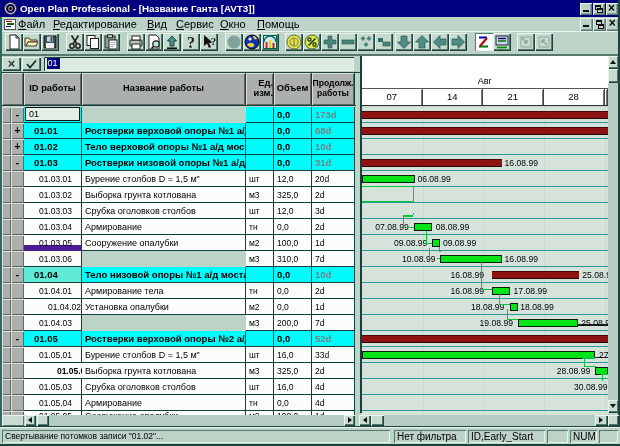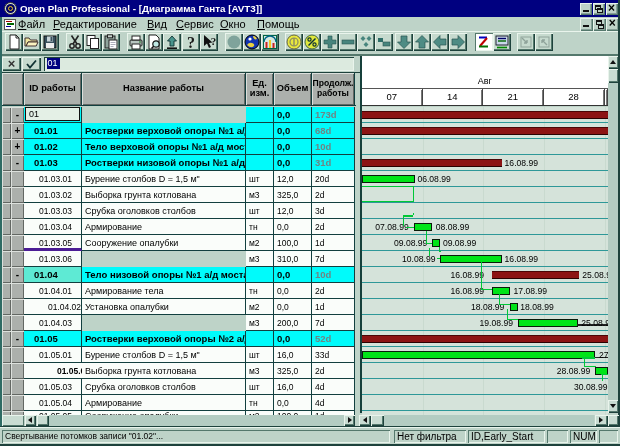--- a/index.html
+++ b/index.html
@@ -4,21 +4,21 @@
 html,body{width:620px;height:446px;overflow:hidden}
 body{font-family:"Liberation Sans",sans-serif;background:#BED3C8;position:relative}
 div{position:absolute}
 .bev2{box-shadow:inset 1px 1px 0 #E9F4EC, inset -1px -1px 0 #54786C, inset -2px -2px 0 rgba(30,66,60,.35)}
 svg{position:absolute}
 </style></head><body>
 <div class="" style="position:absolute;left:0px;top:0px;width:620px;height:17px;background:#000080;"></div>
 <div class="" style="position:absolute;left:4px;top:2px;width:13px;height:13px;background:#D8E0D8;border-radius:7px;border:1px solid #303030;"></div>
 <div class="" style="position:absolute;left:6px;top:4px;width:9px;height:9px;background:#000060;border-radius:5px;"></div>
 <div class="" style="position:absolute;left:8px;top:6px;width:5px;height:5px;border-radius:3px;border:1px solid #F0C020;"></div>
-<div class="" style="position:absolute;left:20px;top:1px;width:420px;height:15px;color:#fff;font-size:9.8px;font-weight:bold;line-height:15px;white-space:nowrap;">Open Plan Professional - [Диаграмма Ганта [AVT3]]</div>
+<div class="" style="position:absolute;left:20px;top:1px;width:420px;height:15px;color:#fff;font-size:9.8px;font-weight:bold;line-height:15px;white-space:nowrap;">Open Plan Professional - [Название Ганта [AVT3]]</div>
 <div class="" style="position:absolute;left:580px;top:3px;width:12px;height:12px;background:#BED3C8;"></div>
 <div class="bev2" style="position:absolute;left:580px;top:3px;width:12px;height:12px;text-align:center;color:#000;font-size:9px;line-height:10px;font-weight:bold"></div>
 <div class="" style="position:absolute;left:583px;top:10px;width:6px;height:2px;background:#111;"></div>
 <div class="" style="position:absolute;left:592.5px;top:3px;width:12px;height:12px;background:#BED3C8;"></div>
 <div class="bev2" style="position:absolute;left:592.5px;top:3px;width:12px;height:12px;text-align:center;color:#000;font-size:9px;line-height:10px;font-weight:bold"></div>
 <div class="" style="position:absolute;left:595px;top:5px;width:6px;height:5px;border:1px solid #111;border-top-width:2px;background:transparent;"></div>
 <div class="" style="position:absolute;left:597px;top:8px;width:6px;height:5px;border:1px solid #111;border-top-width:2px;background:#BED3C8;"></div>
 <div class="" style="position:absolute;left:605.5px;top:3px;width:12px;height:12px;background:#BED3C8;"></div>
 <div class="bev2" style="position:absolute;left:605.5px;top:3px;width:12px;height:12px;text-align:center;color:#000;font-size:12px;line-height:10px;font-weight:bold"><b>×</b></div>
 <div class="" style="position:absolute;left:0px;top:17px;width:620px;height:14px;background:#BED3C8;"></div>
@@ -228,21 +228,21 @@
     <svg width="19" height="14" viewBox="0 0 19 14" style="left:0;top:0">
       <path d="M5 7 L8 10.5 L14 3.5" fill="none" stroke="#133" stroke-width="1.8"></path>
     </svg>
   </div>
 <div class="" style="position:absolute;left:44px;top:56.5px;width:310px;height:14px;background:#DCEADF;box-shadow:inset 1px 1px 0 #1E423C, inset -1px -1px 0 #E9F4EC;"></div>
 <div class="" style="position:absolute;left:46.5px;top:58px;width:13px;height:11px;background:#000080;color:#fff;font-size:9px;line-height:11px;padding-left:1px;">01</div>
 <div class="" style="position:absolute;left:0px;top:72px;width:620px;height:1px;background:#1E423C;"></div>
 <div class="" style="position:absolute;left:2px;top:73px;width:22px;height:31.5px;background:#ACB0AC;box-shadow:inset 1px 1px 0 #DCE0DC, inset -1px -1px 0 #636763;border-right:1px solid #123F3F;text-align:center;font-size:9.3px;font-weight:bold;color:#000;line-height:31.5px;"></div>
 <div class="" style="position:absolute;left:24px;top:73px;width:58px;height:31.5px;background:#ACB0AC;box-shadow:inset 1px 1px 0 #DCE0DC, inset -1px -1px 0 #636763;border-right:1px solid #123F3F;text-align:center;font-size:9.3px;font-weight:bold;color:#000;line-height:31.5px;">ID работы</div>
 <div class="" style="position:absolute;left:82px;top:73px;width:164px;height:31.5px;background:#ACB0AC;box-shadow:inset 1px 1px 0 #DCE0DC, inset -1px -1px 0 #636763;border-right:1px solid #123F3F;text-align:center;font-size:9.3px;font-weight:bold;color:#000;line-height:31.5px;">Название работы</div>
-<div class="" style="position:absolute;left:246px;top:73px;width:28px;height:31.5px;background:#ACB0AC;box-shadow:inset 1px 1px 0 #DCE0DC, inset -1px -1px 0 #636763;border-right:1px solid #123F3F;text-align:center;font-size:9.3px;font-weight:bold;color:#000;line-height:10px;padding-top:4.5px;">Ед.<br>изм.</div>
+<div class="" style="position:absolute;left:246px;top:73px;width:28px;height:31.5px;background:#ACB0AC;box-shadow:inset 1px 1px 0 #DCE0DC, inset -1px -1px 0 #636763;border-right:1px solid #123F3F;text-align:right;font-size:9.3px;font-weight:bold;color:#000;line-height:10px;padding-top:4.5px;">Ед.<br>изм.</div>
 <div class="" style="position:absolute;left:274px;top:73px;width:38px;height:31.5px;background:#ACB0AC;box-shadow:inset 1px 1px 0 #DCE0DC, inset -1px -1px 0 #636763;border-right:1px solid #123F3F;text-align:center;font-size:9.3px;font-weight:bold;color:#000;line-height:31.5px;">Объем</div>
 <div class="" style="position:absolute;left:312px;top:73px;width:43px;height:31.5px;background:#ACB0AC;box-shadow:inset 1px 1px 0 #DCE0DC, inset -1px -1px 0 #636763;border-right:1px solid #123F3F;text-align:center;font-size:8.6px;font-weight:bold;color:#000;line-height:10px;padding-top:4.5px;">Продолж.<br>работы</div>
 <div class="" style="position:absolute;left:0px;top:104.5px;width:356px;height:1.5px;background:#123F3F;"></div>
 <div class="" style="position:absolute;left:0px;top:17px;width:2px;height:429px;background:#2F6B64;"></div>
 <div style="position:absolute;left:0px;top:106.0px;width:358px;height:308.5px;overflow:hidden">
     <div style="position:absolute;left:2px;top:0.5px;width:9px;height:16.0px;background:#ACB0AC;box-shadow:inset 1px 1px 0 #DCE0DC, inset -1px -1px 0 #636763;"></div>
     <div style="position:absolute;left:11px;top:0.5px;width:13px;height:16.0px;background:#ACB0AC;box-shadow:inset 1px 1px 0 #DCE0DC, inset -1px -1px 0 #636763;text-align:center;font-size:10px;font-weight:bold;color:#000;line-height:16.0px;">-</div>
     <div style="position:absolute;left:24px;top:0.5px;width:58px;height:16.0px;background:#00FBFB;border-bottom:1px solid #123F3F;border-right:1px solid #123F3F;"></div>
     <div style="position:absolute;left:25px;top:1.0px;width:55px;height:13.5px;background:#E4F0E6;border:1.5px solid #111;font-size:9px;color:#000;line-height:12.0px;padding-left:3px;">01</div>
     <div style="position:absolute;left:246px;top:0.5px;width:28px;height:16.0px;background:#00FBFB;border-bottom:1px solid #123F3F;border-right:1px solid #123F3F;font-size:8.5px;color:#000;line-height:16.0px;padding-left:3px;"></div>
@@ -292,21 +292,21 @@
     <div style="position:absolute;left:312px;top:96.5px;width:43px;height:16.0px;background:#FAFDFA;border-bottom:1px solid #123F3F;border-right:1.5px solid #123F3F;font-size:8.5px;font-weight:normal;color:#000;line-height:16.0px;padding-left:3px;">3d</div>
     <div style="position:absolute;left:2px;top:112.5px;width:9px;height:16.0px;background:#ACB0AC;box-shadow:inset 1px 1px 0 #DCE0DC, inset -1px -1px 0 #636763;"></div>
     <div style="position:absolute;left:11px;top:112.5px;width:13px;height:16.0px;background:#ACB0AC;box-shadow:inset 1px 1px 0 #DCE0DC, inset -1px -1px 0 #636763;text-align:center;font-size:10px;font-weight:bold;color:#000;line-height:16.0px;"></div>
     <div style="position:absolute;left:24px;top:112.5px;width:58px;height:16.0px;background:#FAFDFA;border-bottom:1px solid #123F3F;border-right:1px solid #123F3F;font-size:8.5px;font-weight:normal;color:#000;line-height:16.0px;text-align:right;padding-right:9px;">01.03.04</div>
     <div style="position:absolute;left:82px;top:112.5px;width:164px;height:16.0px;background:#FAFDFA;border-bottom:1px solid #123F3F;border-right:1px solid #123F3F;font-size:9px;font-weight:normal;color:#000;line-height:16.0px;padding-left:3px;white-space:nowrap;overflow:hidden;">Армирование</div>
     <div style="position:absolute;left:246px;top:112.5px;width:28px;height:16.0px;background:#FAFDFA;border-bottom:1px solid #123F3F;border-right:1px solid #123F3F;font-size:8.5px;color:#000;line-height:16.0px;padding-left:3px;">тн</div>
     <div style="position:absolute;left:274px;top:112.5px;width:38px;height:16.0px;background:#FAFDFA;border-bottom:1px solid #123F3F;border-right:1px solid #123F3F;font-size:8.5px;font-weight:normal;color:#000;line-height:16.0px;padding-left:3px;">0,0</div>
     <div style="position:absolute;left:312px;top:112.5px;width:43px;height:16.0px;background:#FAFDFA;border-bottom:1px solid #123F3F;border-right:1.5px solid #123F3F;font-size:8.5px;font-weight:normal;color:#000;line-height:16.0px;padding-left:3px;">2d</div>
     <div style="position:absolute;left:2px;top:128.5px;width:9px;height:16.0px;background:#ACB0AC;box-shadow:inset 1px 1px 0 #DCE0DC, inset -1px -1px 0 #636763;"></div>
     <div style="position:absolute;left:11px;top:128.5px;width:13px;height:16.0px;background:#ACB0AC;box-shadow:inset 1px 1px 0 #DCE0DC, inset -1px -1px 0 #636763;text-align:center;font-size:10px;font-weight:bold;color:#000;line-height:16.0px;"></div>
-    <div style="position:absolute;left:24px;top:128.5px;width:58px;height:16.0px;background:#FAFDFA;border-bottom:3px solid #4c1d95;border-right:1px solid #123F3F;font-size:8.5px;font-weight:normal;color:#000;line-height:16.0px;text-align:right;padding-right:9px;">01.03.05</div>
+    <div style="position:absolute;left:24px;top:128.5px;width:58px;height:16.0px;background:#FAFDFA;border-bottom:6px solid #4c1d95;border-right:1px solid #123F3F;font-size:8.5px;font-weight:normal;color:#000;line-height:16.0px;text-align:right;padding-right:9px;">01.03.05</div>
     <div style="position:absolute;left:82px;top:128.5px;width:164px;height:16.0px;background:#FAFDFA;border-bottom:1px solid #123F3F;border-right:1px solid #123F3F;font-size:9px;font-weight:normal;color:#000;line-height:16.0px;padding-left:3px;white-space:nowrap;overflow:hidden;">Сооружение опалубки</div>
     <div style="position:absolute;left:246px;top:128.5px;width:28px;height:16.0px;background:#FAFDFA;border-bottom:1px solid #123F3F;border-right:1px solid #123F3F;font-size:8.5px;color:#000;line-height:16.0px;padding-left:3px;">м2</div>
     <div style="position:absolute;left:274px;top:128.5px;width:38px;height:16.0px;background:#FAFDFA;border-bottom:1px solid #123F3F;border-right:1px solid #123F3F;font-size:8.5px;font-weight:normal;color:#000;line-height:16.0px;padding-left:3px;">100,0</div>
     <div style="position:absolute;left:312px;top:128.5px;width:43px;height:16.0px;background:#FAFDFA;border-bottom:1px solid #123F3F;border-right:1.5px solid #123F3F;font-size:8.5px;font-weight:normal;color:#000;line-height:16.0px;padding-left:3px;">1d</div>
     <div style="position:absolute;left:2px;top:144.5px;width:9px;height:16.0px;background:#ACB0AC;box-shadow:inset 1px 1px 0 #DCE0DC, inset -1px -1px 0 #636763;"></div>
     <div style="position:absolute;left:11px;top:144.5px;width:13px;height:16.0px;background:#ACB0AC;box-shadow:inset 1px 1px 0 #DCE0DC, inset -1px -1px 0 #636763;text-align:center;font-size:10px;font-weight:bold;color:#000;line-height:16.0px;"></div>
     <div style="position:absolute;left:24px;top:144.5px;width:58px;height:16.0px;background:#FAFDFA;border-bottom:1px solid #123F3F;border-right:1px solid #123F3F;font-size:8.5px;font-weight:normal;color:#000;line-height:16.0px;text-align:right;padding-right:9px;">01.03.06</div>
     <div style="position:absolute;left:246px;top:144.5px;width:28px;height:16.0px;background:#FAFDFA;border-bottom:1px solid #123F3F;border-right:1px solid #123F3F;font-size:8.5px;color:#000;line-height:16.0px;padding-left:3px;">м3</div>
     <div style="position:absolute;left:274px;top:144.5px;width:38px;height:16.0px;background:#FAFDFA;border-bottom:1px solid #123F3F;border-right:1px solid #123F3F;font-size:8.5px;font-weight:normal;color:#000;line-height:16.0px;padding-left:3px;">310,0</div>
     <div style="position:absolute;left:312px;top:144.5px;width:43px;height:16.0px;background:#FAFDFA;border-bottom:1px solid #123F3F;border-right:1.5px solid #123F3F;font-size:8.5px;font-weight:normal;color:#000;line-height:16.0px;padding-left:3px;">7d</div>

